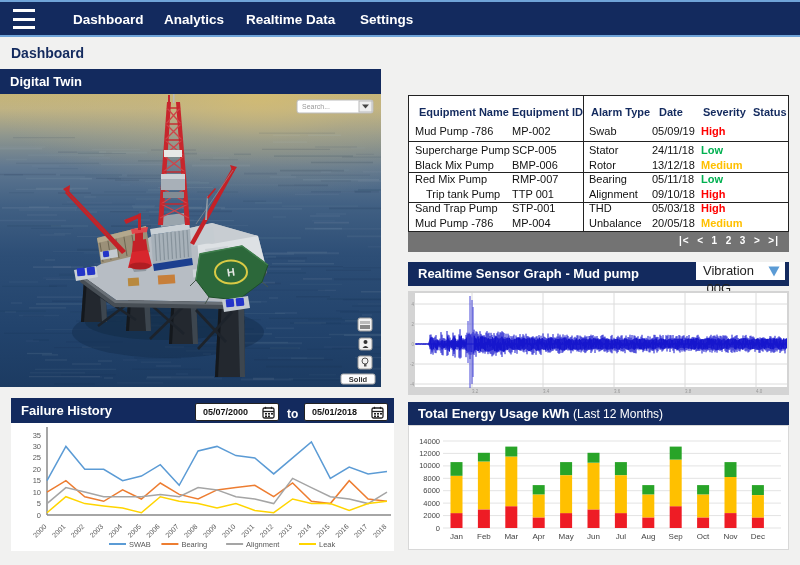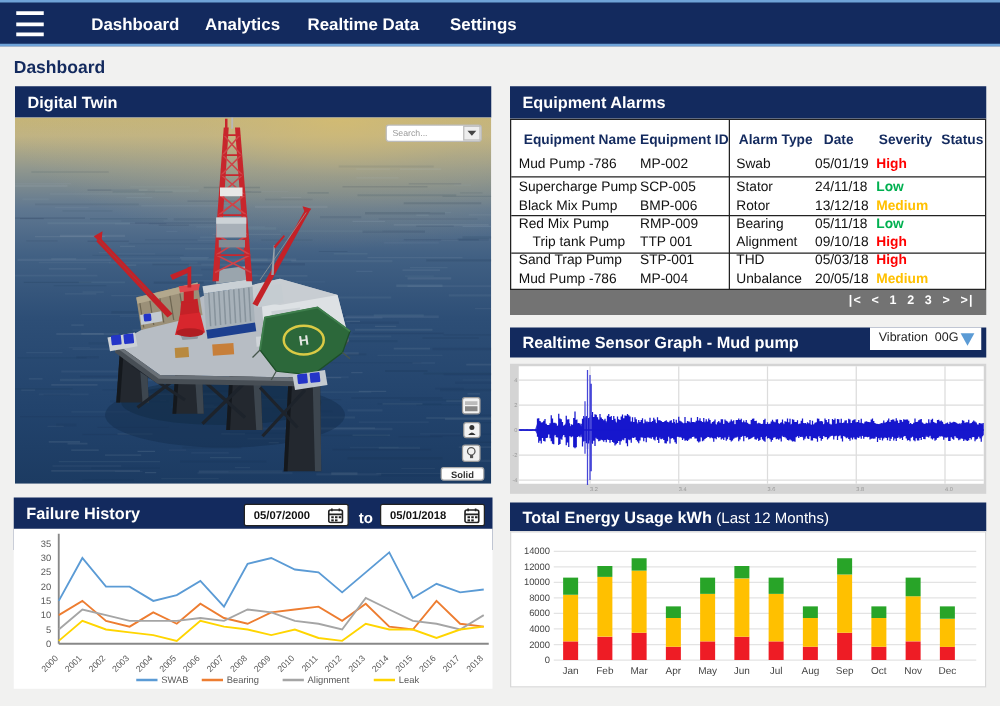--- a/index.html
+++ b/index.html
@@ -9,39 +9,39 @@
   position:absolute; left:0; top:0; width:800px; height:37px;
   background:#132a5e; border-top:2px solid #6fa3d8; border-bottom:2px solid #6fa3d8;
 }
 #navbar .item { position:absolute; top:10px; color:#fff; font-weight:bold; font-size:13.5px; }
 #hamb { position:absolute; left:13px; top:7px; width:22px; height:21px; }
 #hamb div { height:3px; background:#fff; margin-bottom:5.5px; }
 #pagetitle { position:absolute; left:11px; top:45px; color:#132a5e; font-weight:bold; font-size:14px; }
 .panel { position:absolute; }
 .phead { position:absolute; left:0; top:0; width:100%; background:#132a5e; color:#fff; font-weight:bold; font-size:13px; }
 
-#dt { left:12px; top:69px; width:381px; height:318px; }
+#dt { left:0; top:69px; width:381px; height:318px; }
 #dt .phead { height:25px; line-height:25px; padding-left:10px; }
 #dtimg { position:absolute; left:0; top:25px; width:381px; height:293px; }
 
 #ea { left:408px; top:69px; width:381px; height:183px; }
 #ea .phead { height:26px; line-height:26px; padding-left:10px; }
 #eatable { position:absolute; left:0; top:26px; width:381px; height:137px; background:#fff; border:1px solid #222; font-size:11px; color:#111; }
 #eafoot { position:absolute; left:0; top:163px; width:381px; height:20px; background:#737373; color:#fff; font-weight:bold; font-size:10px; }
 .eh { position:absolute; color:#132a5e; font-weight:bold; font-size:11px; top:10px; }
 .cell { position:absolute; white-space:nowrap; }
 .sev-h { color:#f00; font-weight:bold; }
 .sev-l { color:#00b050; font-weight:bold; }
 .sev-m { color:#ffc000; font-weight:bold; }
 .hline { position:absolute; left:0; width:379px; height:1px; background:#222; }
 
 #rt { left:408px; top:262px; width:381px; height:128px; }
 #rt .phead { height:24px; line-height:24px; padding-left:10px; }
 #rtchart { position:absolute; left:0; top:29px; width:381px; height:104px; background:#d9d9d9; }
-#rtdrop { position:absolute; right:4px; top:0px; width:89px; height:18px; background:#fff; font-weight:normal; color:#222; font-size:10px; line-height:18px; padding-left:7px; letter-spacing:0px; }
+#rtdrop { position:absolute; right:4px; top:0px; width:89px; height:18px; background:#fff; font-weight:normal; color:#222; font-size:13px; line-height:18px; padding-left:7px; letter-spacing:0px; }
 
 #fh { left:11px; top:398px; width:383px; height:153px; }
 #fh .phead { height:42px; line-height:25px; padding-left:10px; }
 #fhchart { position:absolute; left:0; top:25px; width:383px; height:128px; background:#fff; }
 .datebox { position:absolute; top:5px; height:18px; background:#fff; border:1px solid #222; border-radius:2px; color:#111; font-weight:bold; font-size:9px; line-height:17px; padding-left:7px; }
 
 #en { left:408px; top:402px; width:381px; height:148px; }
 #en .phead { height:23px; line-height:23px; padding-left:10px; }
 #enchart { position:absolute; left:0; top:23px; width:381px; height:125px; background:#fff; border:1px solid #d8d8d8; }
 </style>
@@ -493,46 +493,45 @@
         <path d="M362.5 254 Q365.5 250 368.5 254 Z" fill="#333"></path>
         <rect x="358" y="262" width="14" height="13" rx="2" fill="#f2f2f2" stroke="#999"></rect>
         <circle cx="365" cy="267" r="3" fill="none" stroke="#555" stroke-width="1"></circle>
         <rect x="364" y="270" width="2.5" height="2.5" fill="#555"></rect>
         <rect x="341" y="280" width="34" height="10" rx="2" fill="#fdfdfd" stroke="#aaa"></rect>
         <text x="358" y="288" font-size="7.5" font-weight="bold" fill="#333" text-anchor="middle">Solid</text>
       </svg></div>
 </div>
 
 <div class="panel" id="ea">
-  <div class="phead">Equipment Alarms</div>
   <div id="eatable">
     <div class="eh" style="left:10px;">Equipment Name</div>
     <div class="eh" style="left:103px;">Equipment ID</div>
     <div class="eh" style="left:182px;">Alarm Type</div>
     <div class="eh" style="left:250px;">Date</div>
     <div class="eh" style="left:294px;">Severity</div>
     <div class="eh" style="left:344px;">Status</div>
     <div style="position:absolute; left:174px; top:0; width:1px; height:137px; background:#222;"></div>
     <div class="cell" style="left:6px; top:29px;">Mud Pump -786</div>
     <div class="cell" style="left:103px; top:29px;">MP-002</div>
     <div class="cell" style="left:180px; top:29px;">Swab</div>
-    <div class="cell" style="left:243px; top:29px;">05/01/19</div>
+    <div class="cell" style="left:243px; top:29px;">05/09/19</div>
     <div class="cell sev-h" style="left:292px; top:29px;">High</div>
     <div class="cell" style="left:6px; top:48px;">Supercharge Pump</div>
     <div class="cell" style="left:103px; top:48px;">SCP-005</div>
     <div class="cell" style="left:180px; top:48px;">Stator</div>
     <div class="cell" style="left:243px; top:48px;">24/11/18</div>
     <div class="cell sev-l" style="left:292px; top:48px;">Low</div>
     <div class="cell" style="left:6px; top:62.5px;">Black Mix Pump</div>
     <div class="cell" style="left:103px; top:62.5px;">BMP-006</div>
     <div class="cell" style="left:180px; top:62.5px;">Rotor</div>
     <div class="cell" style="left:243px; top:62.5px;">13/12/18</div>
     <div class="cell sev-m" style="left:292px; top:62.5px;">Medium</div>
     <div class="cell" style="left:6px; top:77px;">Red Mix Pump</div>
-    <div class="cell" style="left:103px; top:77px;">RMP-009</div>
+    <div class="cell" style="left:103px; top:77px;">RMP-007</div>
     <div class="cell" style="left:180px; top:77px;">Bearing</div>
     <div class="cell" style="left:243px; top:77px;">05/11/18</div>
     <div class="cell sev-l" style="left:292px; top:77px;">Low</div>
     <div class="cell" style="left:6px; top:91.5px;margin-left:11px;">Trip tank Pump</div>
     <div class="cell" style="left:103px; top:91.5px;">TTP 001</div>
     <div class="cell" style="left:180px; top:91.5px;">Alignment</div>
     <div class="cell" style="left:243px; top:91.5px;">09/10/18</div>
     <div class="cell sev-h" style="left:292px; top:91.5px;">High</div>
     <div class="cell" style="left:6px; top:106px;">Sand Trap Pump</div>
     <div class="cell" style="left:103px; top:106px;">STP-001</div>

